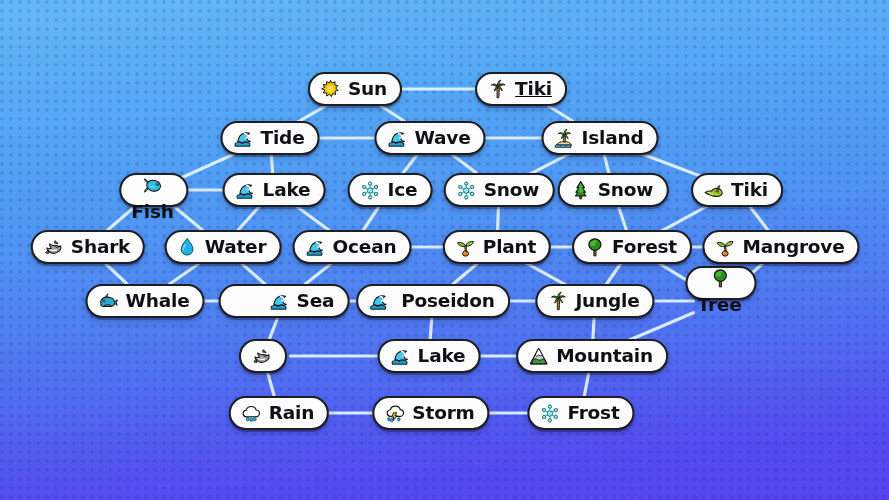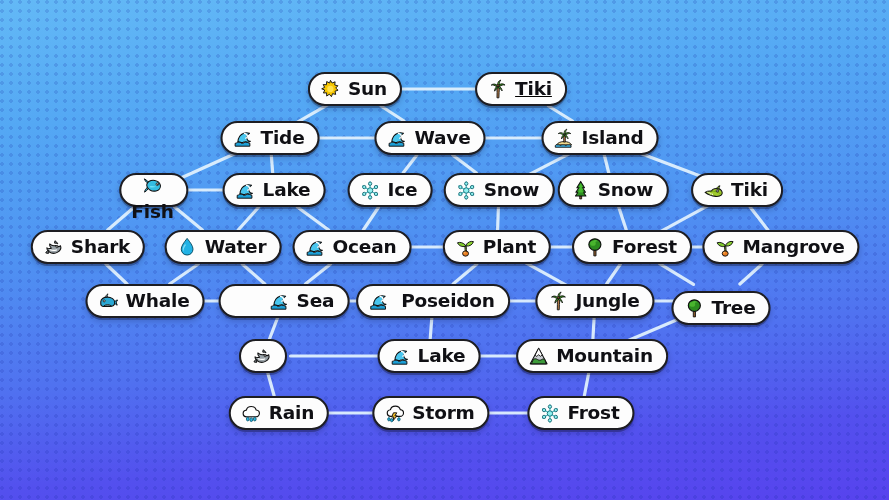--- a/index.html
+++ b/index.html
@@ -374,21 +374,21 @@
             <path d="M12.3 7.8c-2.5-2.5-5.6-2.6-7.6-.8 2.2-.5 4.2.2 5.6 1.6z" fill="#45a825" stroke="#101010" stroke-width="1" stroke-linejoin="round"></path>
             <path d="M12.6 7.6c2.6-2.6 5.9-2.6 7.9-.7-2.3-.5-4.4.2-5.9 1.6z" fill="#3c9a1f" stroke="#101010" stroke-width="1" stroke-linejoin="round"></path>
             <path d="M12.2 7.4c-.6-3.1 1-5.6 3.5-6.2-1.5 1.6-1.9 3.6-1.5 5.5z" fill="#55bb2c" stroke="#101010" stroke-width="1" stroke-linejoin="round"></path>
             <path d="M12.1 8c-2.3 1.2-3.6 3.4-3.5 5.9 1.1-2 2.5-3.3 4.2-4z" fill="#3c9a1f" stroke="#101010" stroke-width="1" stroke-linejoin="round"></path>
             <path d="M13 8c2.4 1 4 3.1 4.2 5.6-1.3-1.9-2.8-3.1-4.6-3.6z" fill="#4bb128" stroke="#101010" stroke-width="1" stroke-linejoin="round"></path>
             <circle cx="12.4" cy="7.6" r="1.3" fill="#8a5a2c" stroke="#101010" stroke-width=".9"></circle>
           </g>
         </svg>
         <span class="lbl">Jungle</span>
       </div>
-      <div class="node" style="left: 721px; top: 308px;">
+      <div class="node" style="left: 721px; top: 283px; flex-direction: column;">
         <svg class="ico" viewBox="0 0 24 24" xmlns="http://www.w3.org/2000/svg">
           <g>
             <path d="M11.2 15.3h2.5v6.3h-2.5z" fill="#8a5a2c" stroke="#101010" stroke-width="1"></path>
             <path d="M12.4 2.1c3.8 0 6.9 2.9 6.9 6.6 0 3.6-3.1 6.6-6.9 6.6S5.5 12.3 5.5 8.7C5.5 5 8.6 2.1 12.4 2.1z" fill="#2c8c1f" stroke="#101010" stroke-width="1.3"></path>
             <path d="M9.6 5c1.9-1.5 4.4-1.6 6.3-.2-2.1-.1-3.9.6-5 1.8z" fill="#57c43a"></path>
             <ellipse cx="10.2" cy="7.3" rx="3.2" ry="2.6" fill="#49b52e"></ellipse>
           </g>
         </svg>
         <span class="lbl">Tree</span>
       </div>

